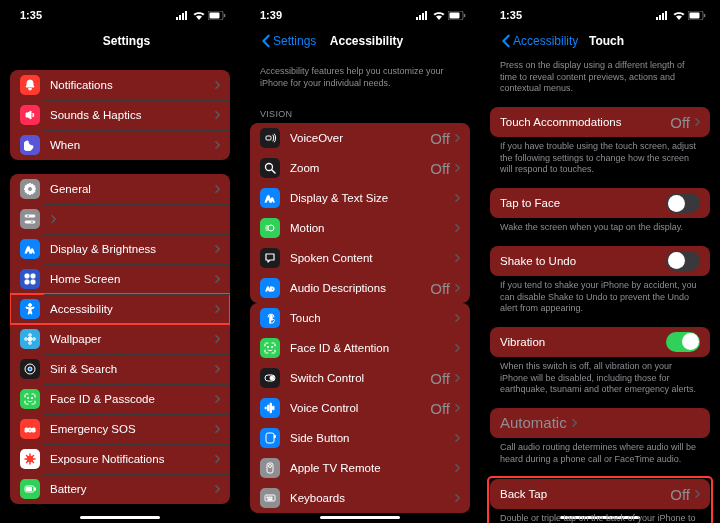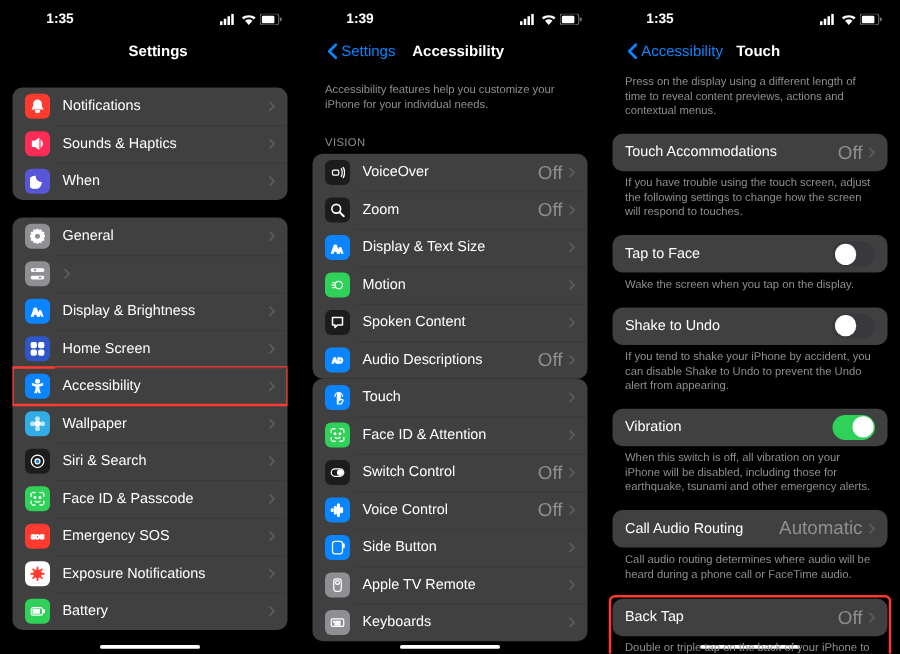--- a/index.html
+++ b/index.html
@@ -21,21 +21,20 @@
   flex-shrink: 0;
 }
 .status-bar {
   display: flex;
   justify-content: space-between;
   align-items: center;
   padding: 6px 14px 2px 20px;
   height: 26px;
   font-size: 11px;
   font-weight: 600;
-  margin-left: 17px;
 }
 .status-right { display: flex; gap: 3px; align-items: center; }
 .nav-bar {
   display: flex;
   align-items: center;
   height: 30px;
   position: relative;
   padding: 0 8px;
   margin-left: 13px;
 }
@@ -68,21 +67,21 @@
   padding: 12px 10px 4px;
   letter-spacing: 0.3px;
 }
 .section-note {
   font-size: 9px;
   color: #8e8e93;
   padding: 4px 10px 8px;
   line-height: 1.3;
 }
 .group {
-  background: #404040;
+  background: #7f1d1d;
   border-radius: 8px;
   overflow: hidden;
 }
 .row {
   display: flex;
   align-items: center;
   min-height: 30px;
   padding: 5px 10px;
   position: relative;
 }
@@ -630,21 +629,20 @@
       <div class="section-note">If you tend to shake your iPhone by accident, you can disable Shake to Undo to prevent the Undo alert from appearing.</div>
       <div class="group" style="margin-top: 4px;">
         <div class="row row-no-icon">
           <div class="row-label">Vibration</div>
           <div class="toggle on"></div>
         </div>
       </div>
       <div class="section-note">When this switch is off, all vibration on your iPhone will be disabled, including those for earthquake, tsunami and other emergency alerts.</div>
       <div class="group" style="margin-top: 4px;">
         <div class="row row-no-icon">
-          <div class="row-label">Call Audio Routing</div>
           <div class="row-value">Automatic</div>
           <svg class="chevron" viewBox="0 0 8 12">
             <path d="M2 1l5 5-5 5"></path>
           </svg>
         </div>
       </div>
       <div class="section-note">Call audio routing determines where audio will be heard during a phone call or FaceTime audio.</div>
       <div class="highlight-red" style="border-radius: 4px; padding: 2px; margin: 4px -2px 0px;">
         <div class="group">
           <div class="row row-no-icon">

